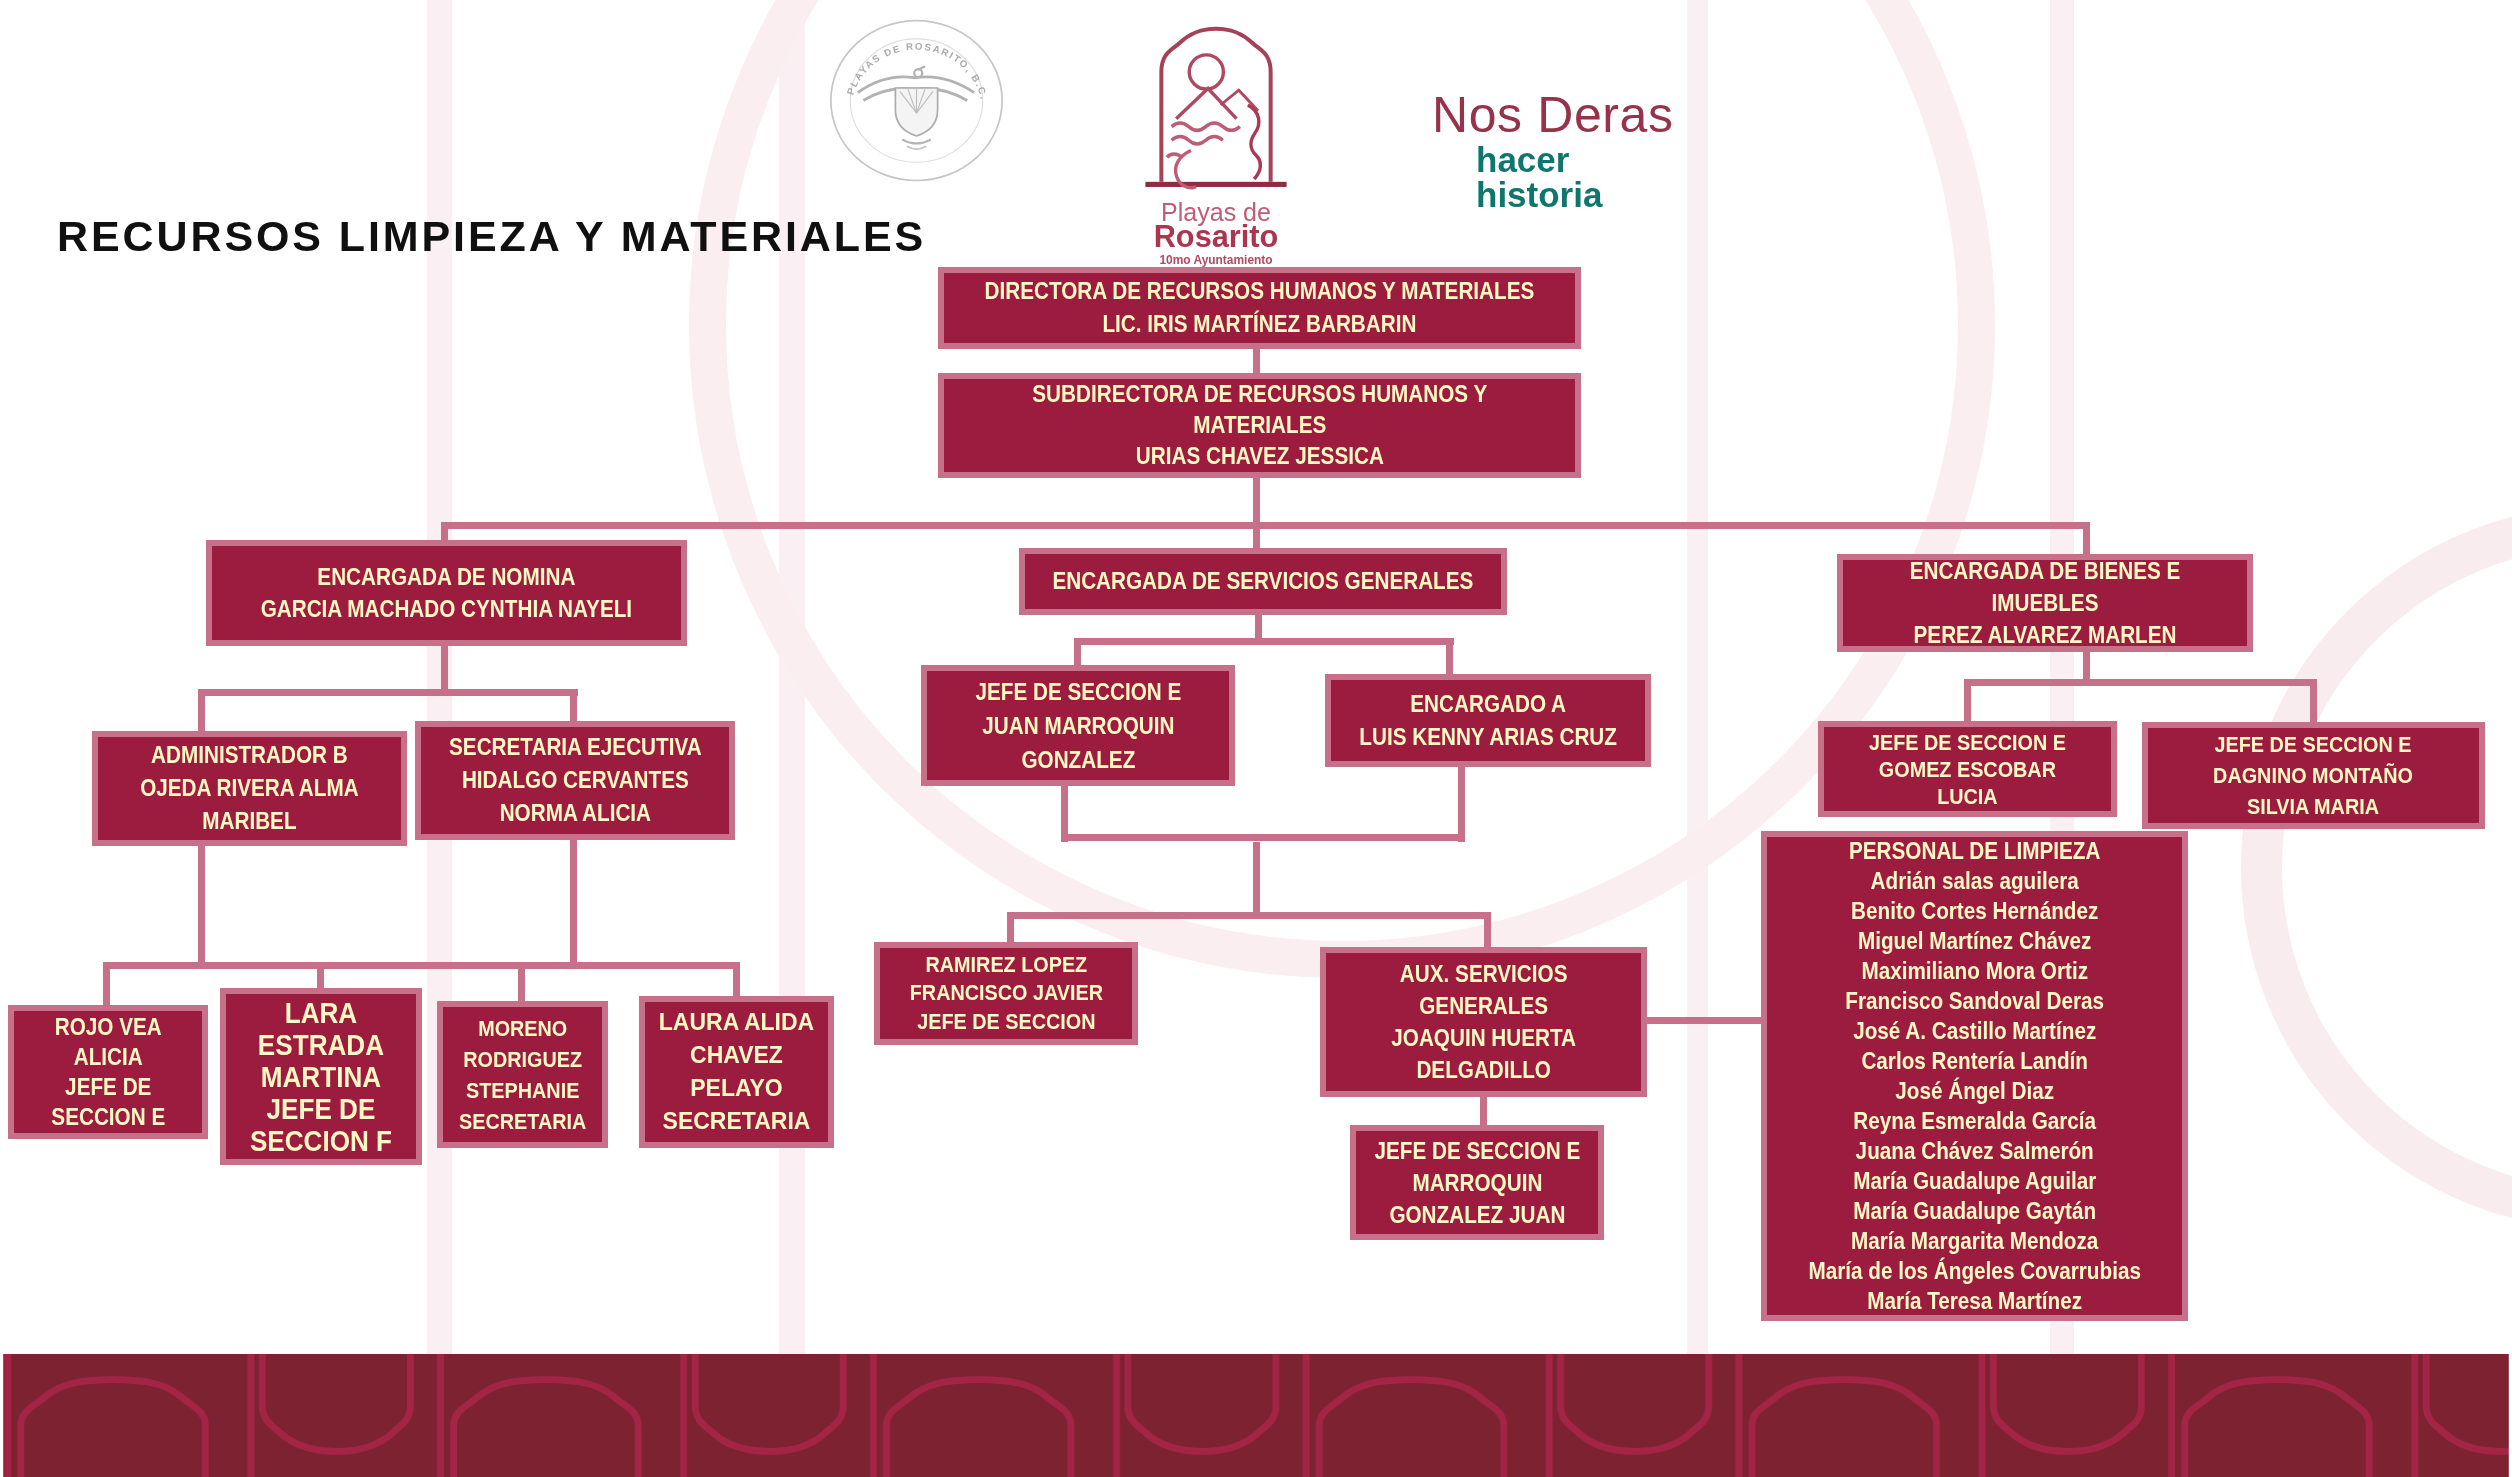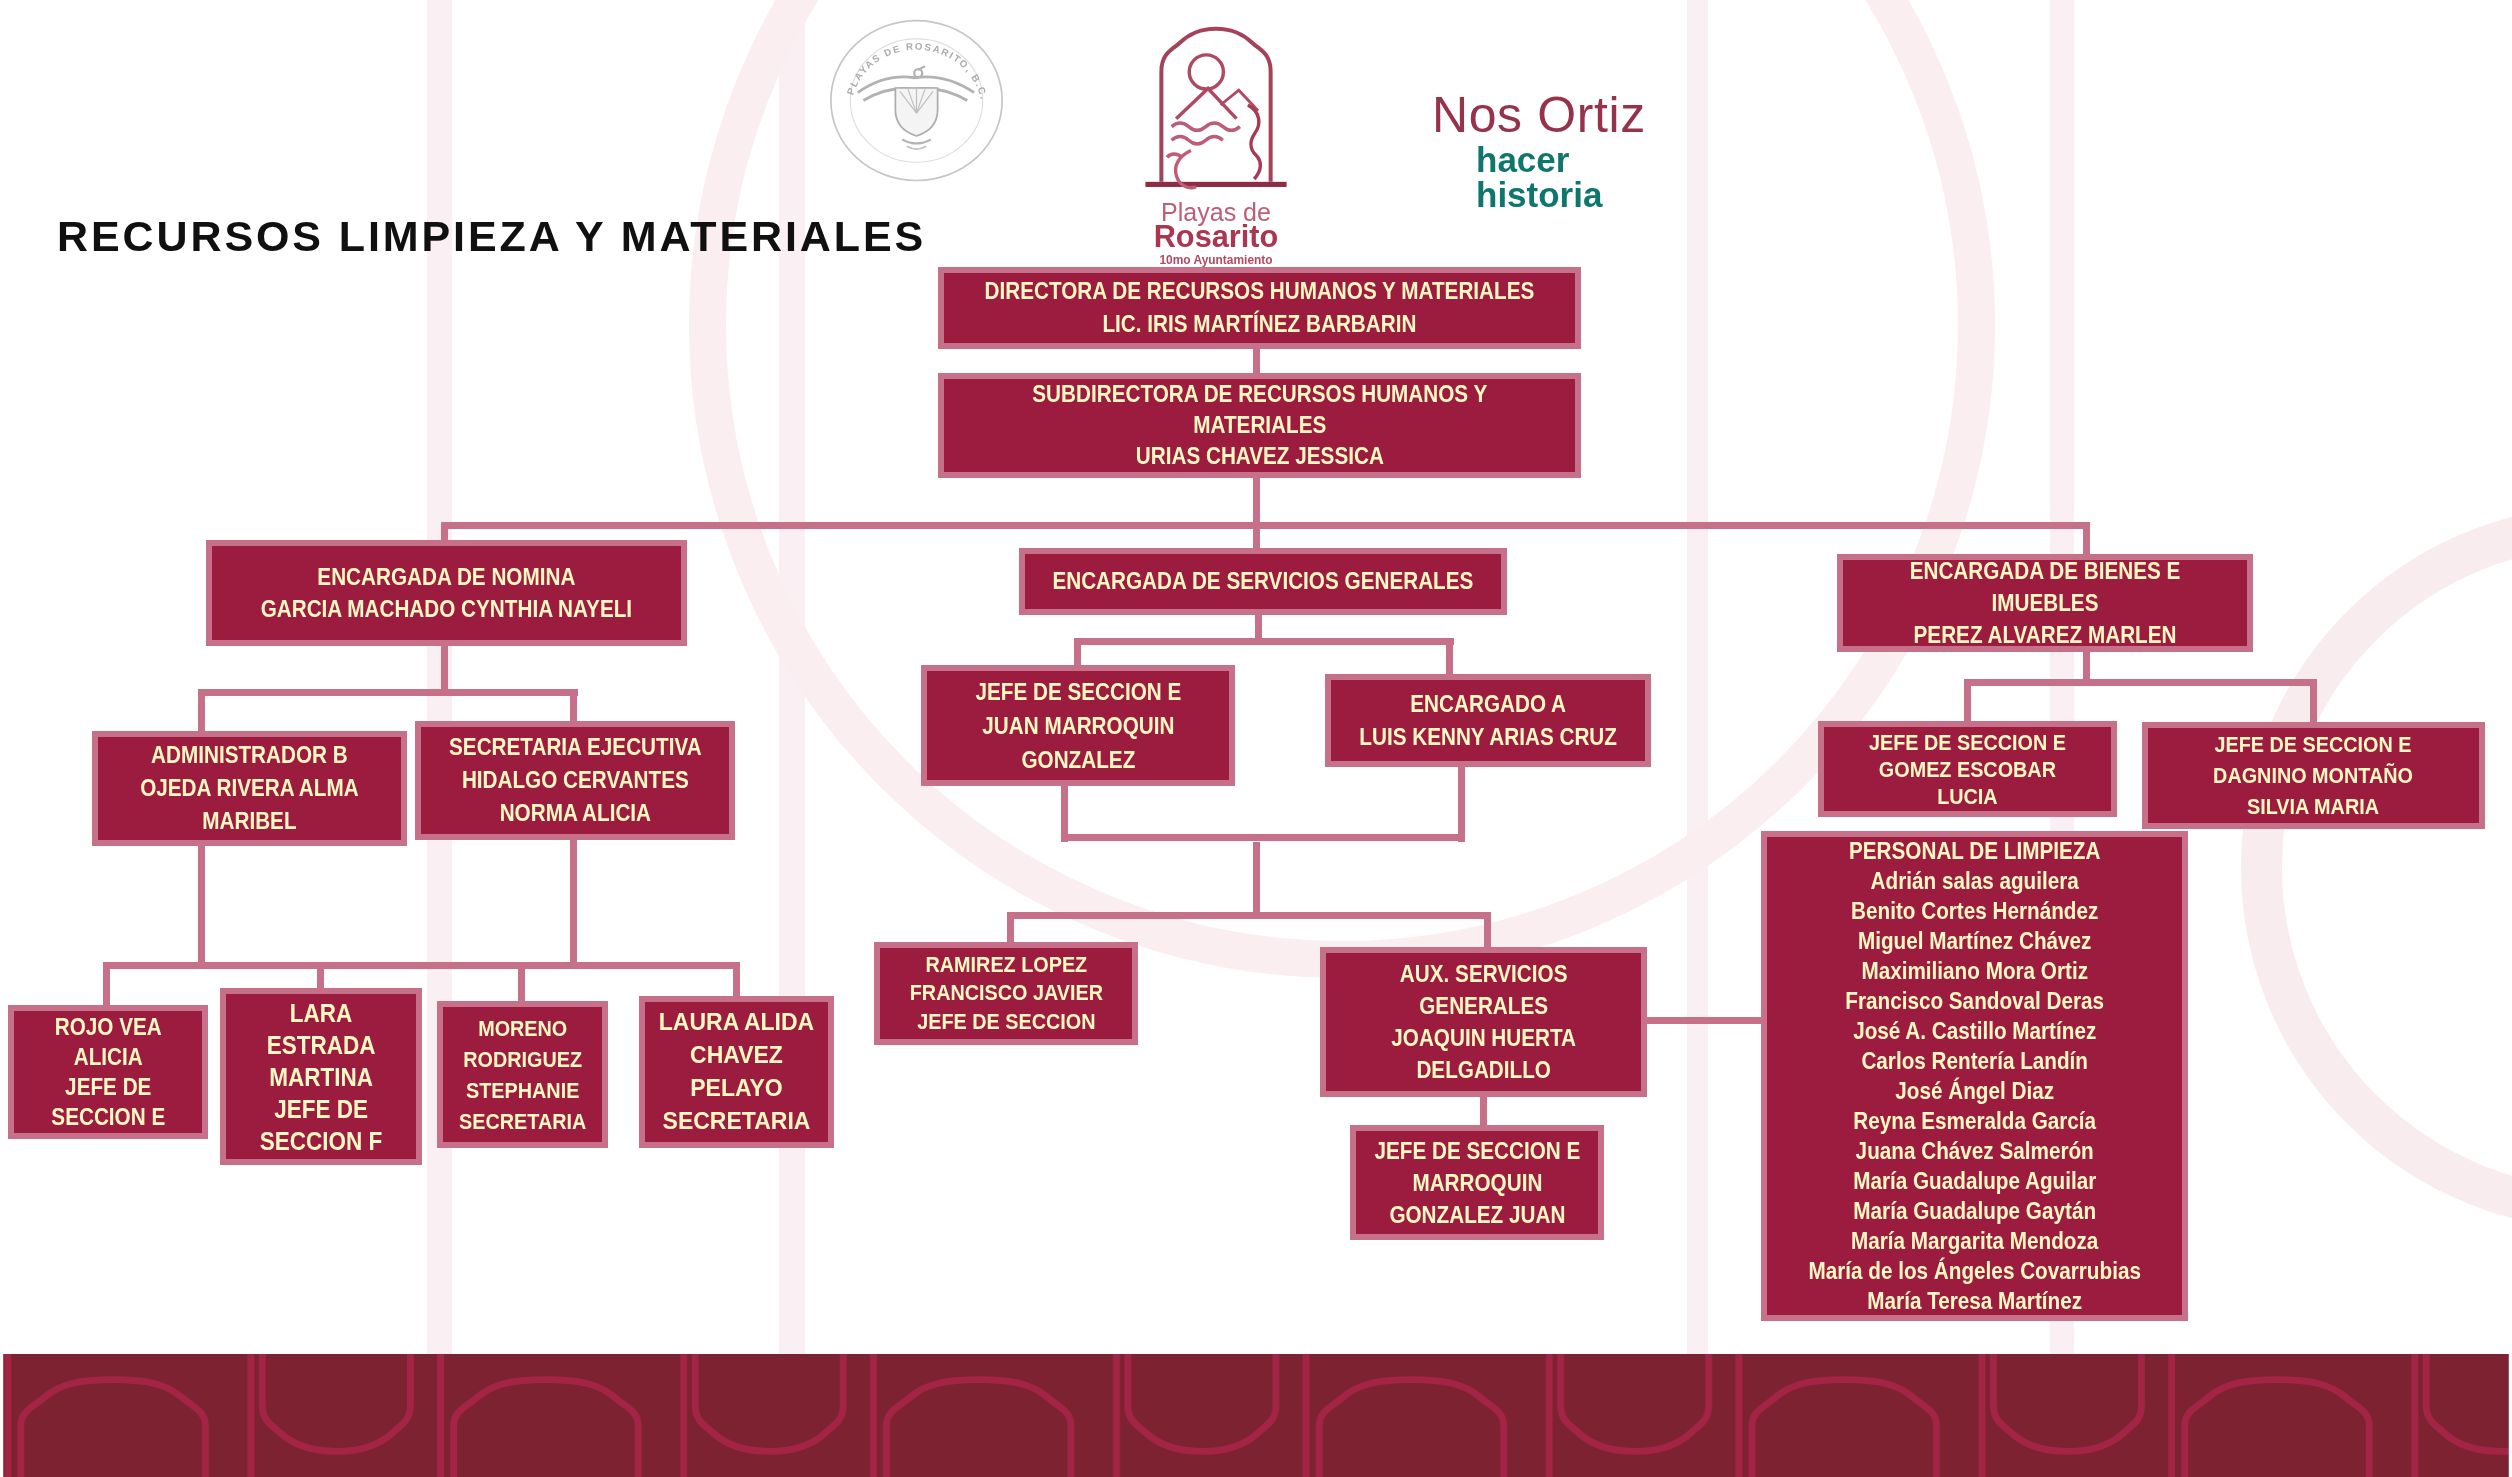--- a/index.html
+++ b/index.html
@@ -73,21 +73,21 @@
       <path d="M52,230 q15,-13 30,0 q15,13 30,0 q15,-13 30,0"></path>
     </g>
     <path d="M186,168 c22,12 24,34 12,50 c-9,13 -9,27 2,38 c11,11 11,27 -3,42" fill="none" stroke="#a83a54" stroke-width="6"></path>
     <path d="M86,248 c-20,9 -32,26 -25,46 c5,15 20,23 34,18 M70,260 c-8,-8 -20,-8 -26,0" fill="none" stroke="#c05c76" stroke-width="6"></path>
     <text x="130" y="372" text-anchor="middle" font-size="44" fill="#c05c76">Playas de</text>
     <text x="130" y="418" text-anchor="middle" font-size="54" font-weight="bold" fill="#ac3550">Rosarito</text>
     <text x="130" y="447" text-anchor="middle" font-size="21" font-weight="bold" fill="#b44a62">10mo Ayuntamiento</text>
   </svg>
 
   <div class="slogan">
-    <div class="l1">Nos Ortiz</div>
+    <div class="l1">Nos Deras</div>
     <div class="l2">hacer historia</div>
   </div>
 
   <div class="page-title">RECURSOS LIMPIEZA Y MATERIALES</div>
 
   <div class="conn" style="left:1253px;top:348px;width:7.4px;height:27px;"></div>
   <div class="conn" style="left:1253px;top:477px;width:7.4px;height:76px;"></div>
   <div class="conn" style="left:442px;top:522px;width:1648px;height:7.4px;"></div>
   <div class="conn" style="left:441px;top:522px;width:7.4px;height:23px;"></div>
   <div class="conn" style="left:2083px;top:522px;width:7.4px;height:35px;"></div>
@@ -180,21 +180,21 @@
 SILVIA MARIA</div>
   </div>
 
   <div class="obox" style="left:8px;top:1005px;width:200px;height:134px;font-size:23px;line-height:30px;">
     <div class="txt">ROJO VEA
 ALICIA
 JEFE DE
 SECCION E</div>
   </div>
 
-  <div class="obox" style="left:220px;top:988px;width:202px;height:177px;font-size:25px;line-height:32px;">
+  <div class="obox" style="left:220px;top:988px;width:202px;height:177px;font-size:29px;line-height:32px;">
     <div class="txt">LARA
 ESTRADA
 MARTINA
 JEFE DE
 SECCION F</div>
   </div>
 
   <div class="obox" style="left:437px;top:1001px;width:171px;height:147px;font-size:22px;line-height:31px;">
     <div class="txt">MORENO
 RODRIGUEZ

